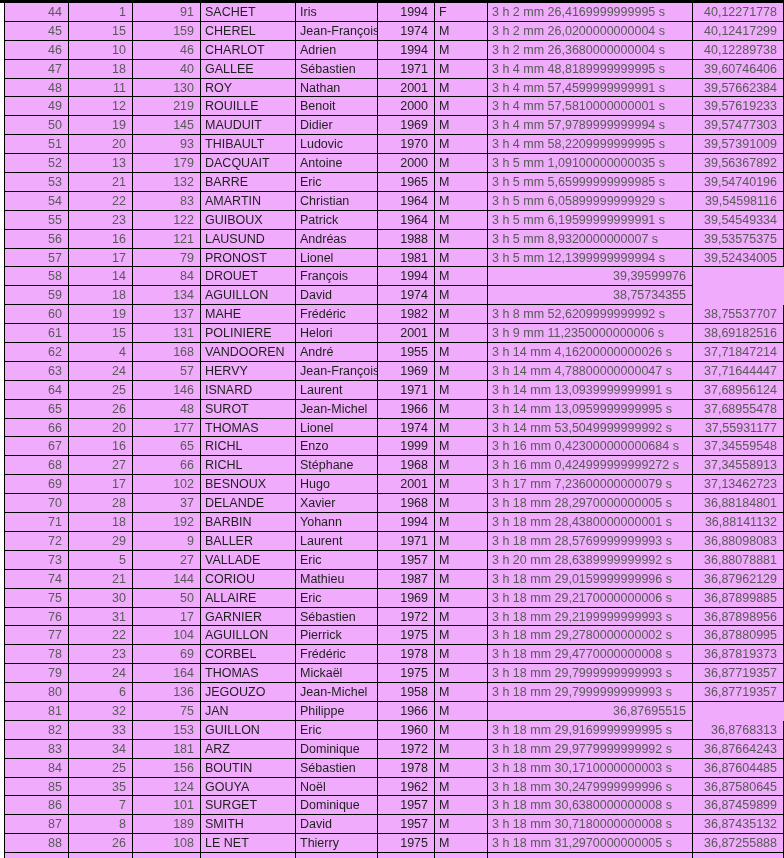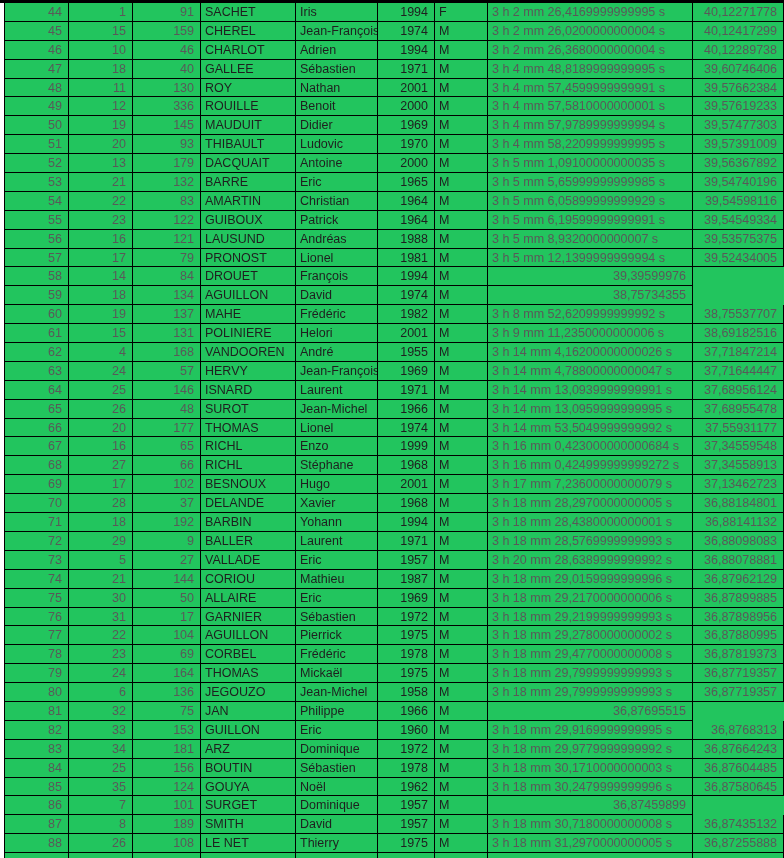--- a/index.html
+++ b/index.html
@@ -1,20 +1,20 @@
 <!DOCTYPE html>
 <html><head>
 <meta charset="utf-8">
 <style>
   html,body{margin:0;padding:0;background:#ffffff;}
   .sheet{
     position:relative;
     width:784px;height:858px;
     overflow:hidden;
-    background:#22c55e;
+    background:#f0abfc;
     font-family:"Liberation Sans","DejaVu Sans",sans-serif;
     font-size:12.5px;
     color:#1f1f1f;
   }
   .topbar{
     width:784px;height:3px;background:#000000;
   }
   .row{
     display:grid;
     grid-template-columns:5px 64px 64px 68px 95px 82px 57px 53px 205px 1fr;
@@ -102,21 +102,21 @@
         <div class="cell txt dark">Nathan</div>
         <div class="cell num dark">2001</div>
         <div class="cell txt dark">M</div>
         <div class="cell txt gray">3 h 4 mm 57,4599999999991 s</div>
         <div class="cell num gray">39,57662384</div>
       </div>
       <div class="row">
         <div class="gutter"></div>
         <div class="cell num gray">49</div>
         <div class="cell num gray">12</div>
-        <div class="cell num gray">336</div>
+        <div class="cell num gray">219</div>
         <div class="cell txt dark">ROUILLE</div>
         <div class="cell txt dark">Benoit</div>
         <div class="cell num dark">2000</div>
         <div class="cell txt dark">M</div>
         <div class="cell txt gray">3 h 4 mm 57,5810000000001 s</div>
         <div class="cell num gray">39,57619233</div>
       </div>
       <div class="row">
         <div class="gutter"></div>
         <div class="cell num gray">50</div>
@@ -548,20 +548,21 @@
       </div>
       <div class="row">
         <div class="gutter"></div>
         <div class="cell num gray">86</div>
         <div class="cell num gray">7</div>
         <div class="cell num gray">101</div>
         <div class="cell txt dark">SURGET</div>
         <div class="cell txt dark">Dominique</div>
         <div class="cell num dark">1957</div>
         <div class="cell txt dark">M</div>
+        <div class="cell txt gray">3 h 18 mm 30,6380000000008 s</div>
         <div class="cell num gray">36,87459899</div>
       </div>
       <div class="row">
         <div class="gutter"></div>
         <div class="cell num gray">87</div>
         <div class="cell num gray">8</div>
         <div class="cell num gray">189</div>
         <div class="cell txt dark">SMITH</div>
         <div class="cell txt dark">David</div>
         <div class="cell num dark">1957</div>

